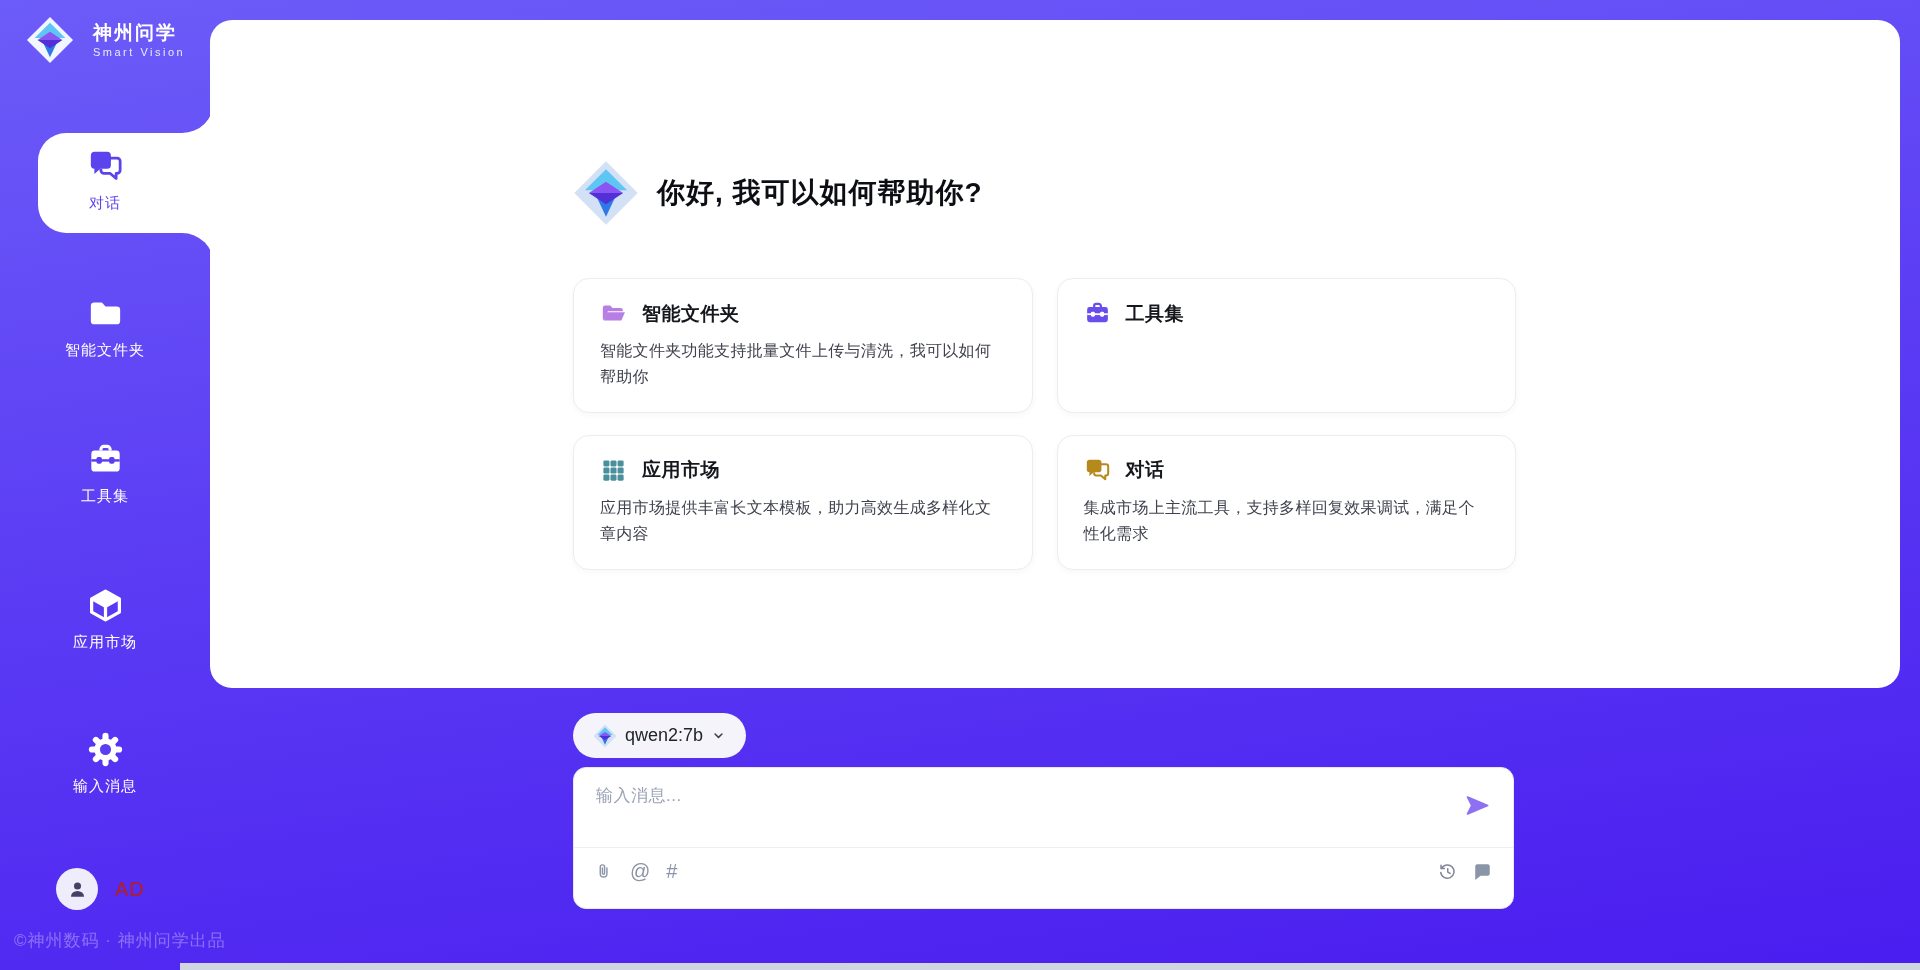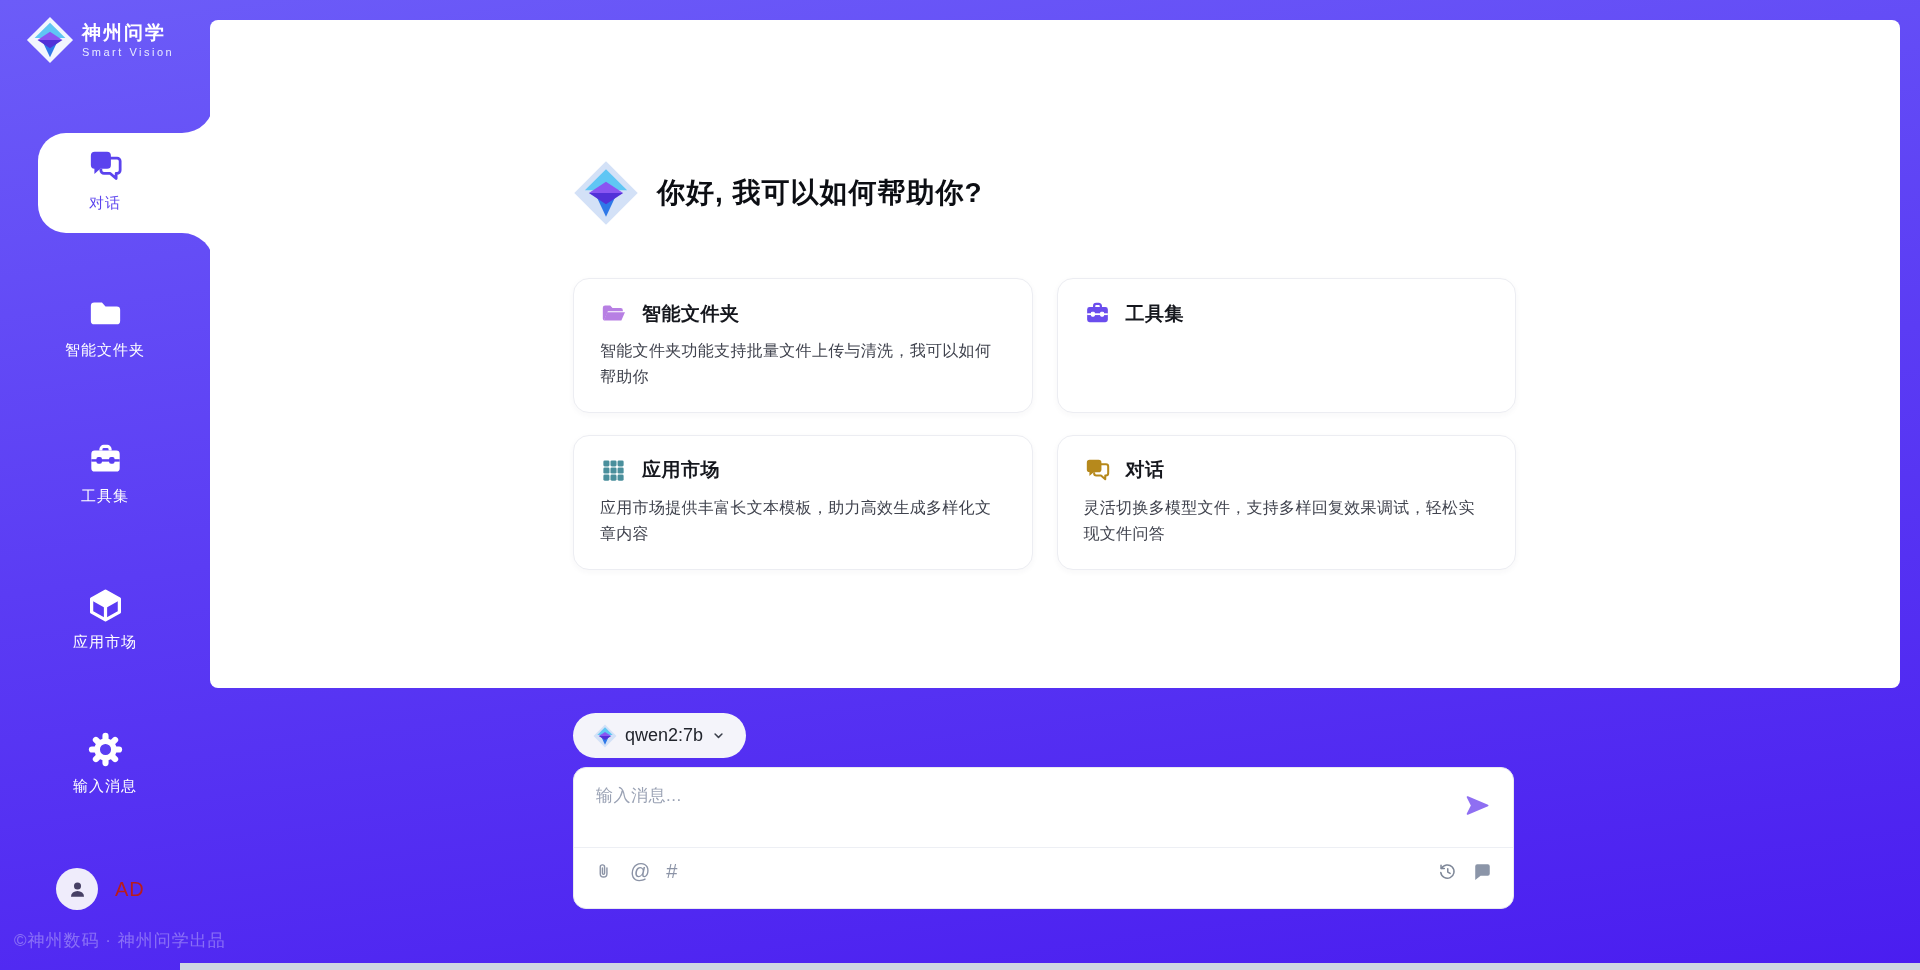--- a/index.html
+++ b/index.html
@@ -6,21 +6,21 @@
   html,body { width:1920px; height:970px; overflow:hidden; }
   body {
     font-family:"Liberation Sans","DejaVu Sans",sans-serif;
     background:linear-gradient(172deg,#6c5cf8 0%,#5b3cf4 48%,#4a1df0 100%);
     background-attachment:fixed;
     position:relative;
     color:#15171d;
   }
 
   
-  .brand { position:absolute; left:26px; top:16px; display:flex; align-items:center; gap:8px; z-index:4; }
+  .brand { position:absolute; left:26px; top:16px; display:flex; align-items:center; gap:19px; z-index:4; }
   .brand svg { width:48px; height:48px; }
   .brand-name { color:#fff; font-size:19px; font-weight:bold; letter-spacing:2px; line-height:1.15; }
   .brand-tagline { color:#e8ecff; font-size:11px; letter-spacing:2.5px; margin-top:2px; }
 
   .nav-item { position:absolute; left:0; width:210px; text-align:center; color:#fff; z-index:3; cursor:pointer; }
   .nav-item svg { width:37px; height:37px; display:block; margin:0 auto; }
   .nav-label { display:block; font-size:15px; margin-top:9px; letter-spacing:1px; }
 
   .active-bubble { position:absolute; left:38px; top:133px; width:176px; height:100px;
     background:#fff; border-radius:28px 0 0 28px; z-index:1; }
@@ -45,21 +45,21 @@
   .user-row { position:absolute; left:56px; top:868px; display:flex; align-items:center; gap:17px; z-index:3; cursor:pointer; }
   .avatar { width:42px; height:42px; border-radius:50%; background:#efecfb; display:flex; align-items:center; justify-content:center; }
   .avatar svg { width:23px; height:23px; color:#474064; }
   .user-initials { color:#b91c1c; font-size:20px; letter-spacing:1px;text-align:right; }
 
   .sidebar-footer { position:absolute; left:14px; top:929px; font-size:17px;
     color:rgba(255,255,255,0.32); z-index:3; letter-spacing:1px; }
 
   
   .panel { position:absolute; left:210px; top:20px; width:1690px; height:668px;
-    background:#fff; border-radius:8px; z-index:2; }
+    background:#fff; border-radius:22px; z-index:2; }
 
   .bottom-strip { position:absolute; left:180px; top:963px; width:1740px; height:7px;
     background:#cfd6e2; z-index:5; }
 
   .greeting { position:absolute; left:363px; top:140px; display:flex; align-items:center; gap:18px; }
   .greeting svg { width:66px; height:66px; }
   .greeting-title { font-size:28px; font-weight:bold; color:#0c0e13; letter-spacing:1px; }
 
   .cards { position:absolute; left:363px; top:258px; width:943px;
     display:grid; grid-template-columns:1fr 1fr; column-gap:24px; row-gap:22px; }
@@ -238,21 +238,21 @@
     </div>
 
     <div class="card">
       <div class="card-head">
         <svg viewBox="0 0 24 24" style="color: rgb(182, 137, 28);">
           <path d="M14.5 6.5h5a2 2 0 0 1 2 2v6a2 2 0 0 1-2 2h-.6v3.3l-3.8-3.3H11a2 2 0 0 1-2-2v-1" fill="none" stroke="currentColor" stroke-width="1.8" stroke-linejoin="round"></path>
           <path d="M2.5 5A2.5 2.5 0 0 1 5 2.5h8A2.5 2.5 0 0 1 15.5 5v6a2.5 2.5 0 0 1-2.5 2.5H8.6L4.8 16.8v-3.4A2.4 2.4 0 0 1 2.5 11Z" fill="currentColor"></path>
         </svg>
         <span class="card-title">对话</span>
       </div>
-      <div class="card-desc">灵活切换多模型文件，支持多样回复效果调试，轻松实现文件问答</div>
+      <div class="card-desc">集成市场上主流工具，支持多样回复效果调试，满足个性化需求</div>
     </div>
   </div>
 
   <div class="model-pill">
     <svg class="logo" viewBox="0 0 100 100">
       <polygon points="50,2 98,50 50,98 2,50" fill="#d3e1f7"></polygon>
       <polygon points="50,14 82,46 18,46" fill="#5fc6f4"></polygon>
       <polygon points="34,52 66,52 50,86" fill="#2e78e8"></polygon>
       <polygon points="24,50 50,33 76,50 50,50" fill="#8a55f2"></polygon>
       <polygon points="24,50 50,50 76,50 50,67" fill="#5230d8"></polygon>

